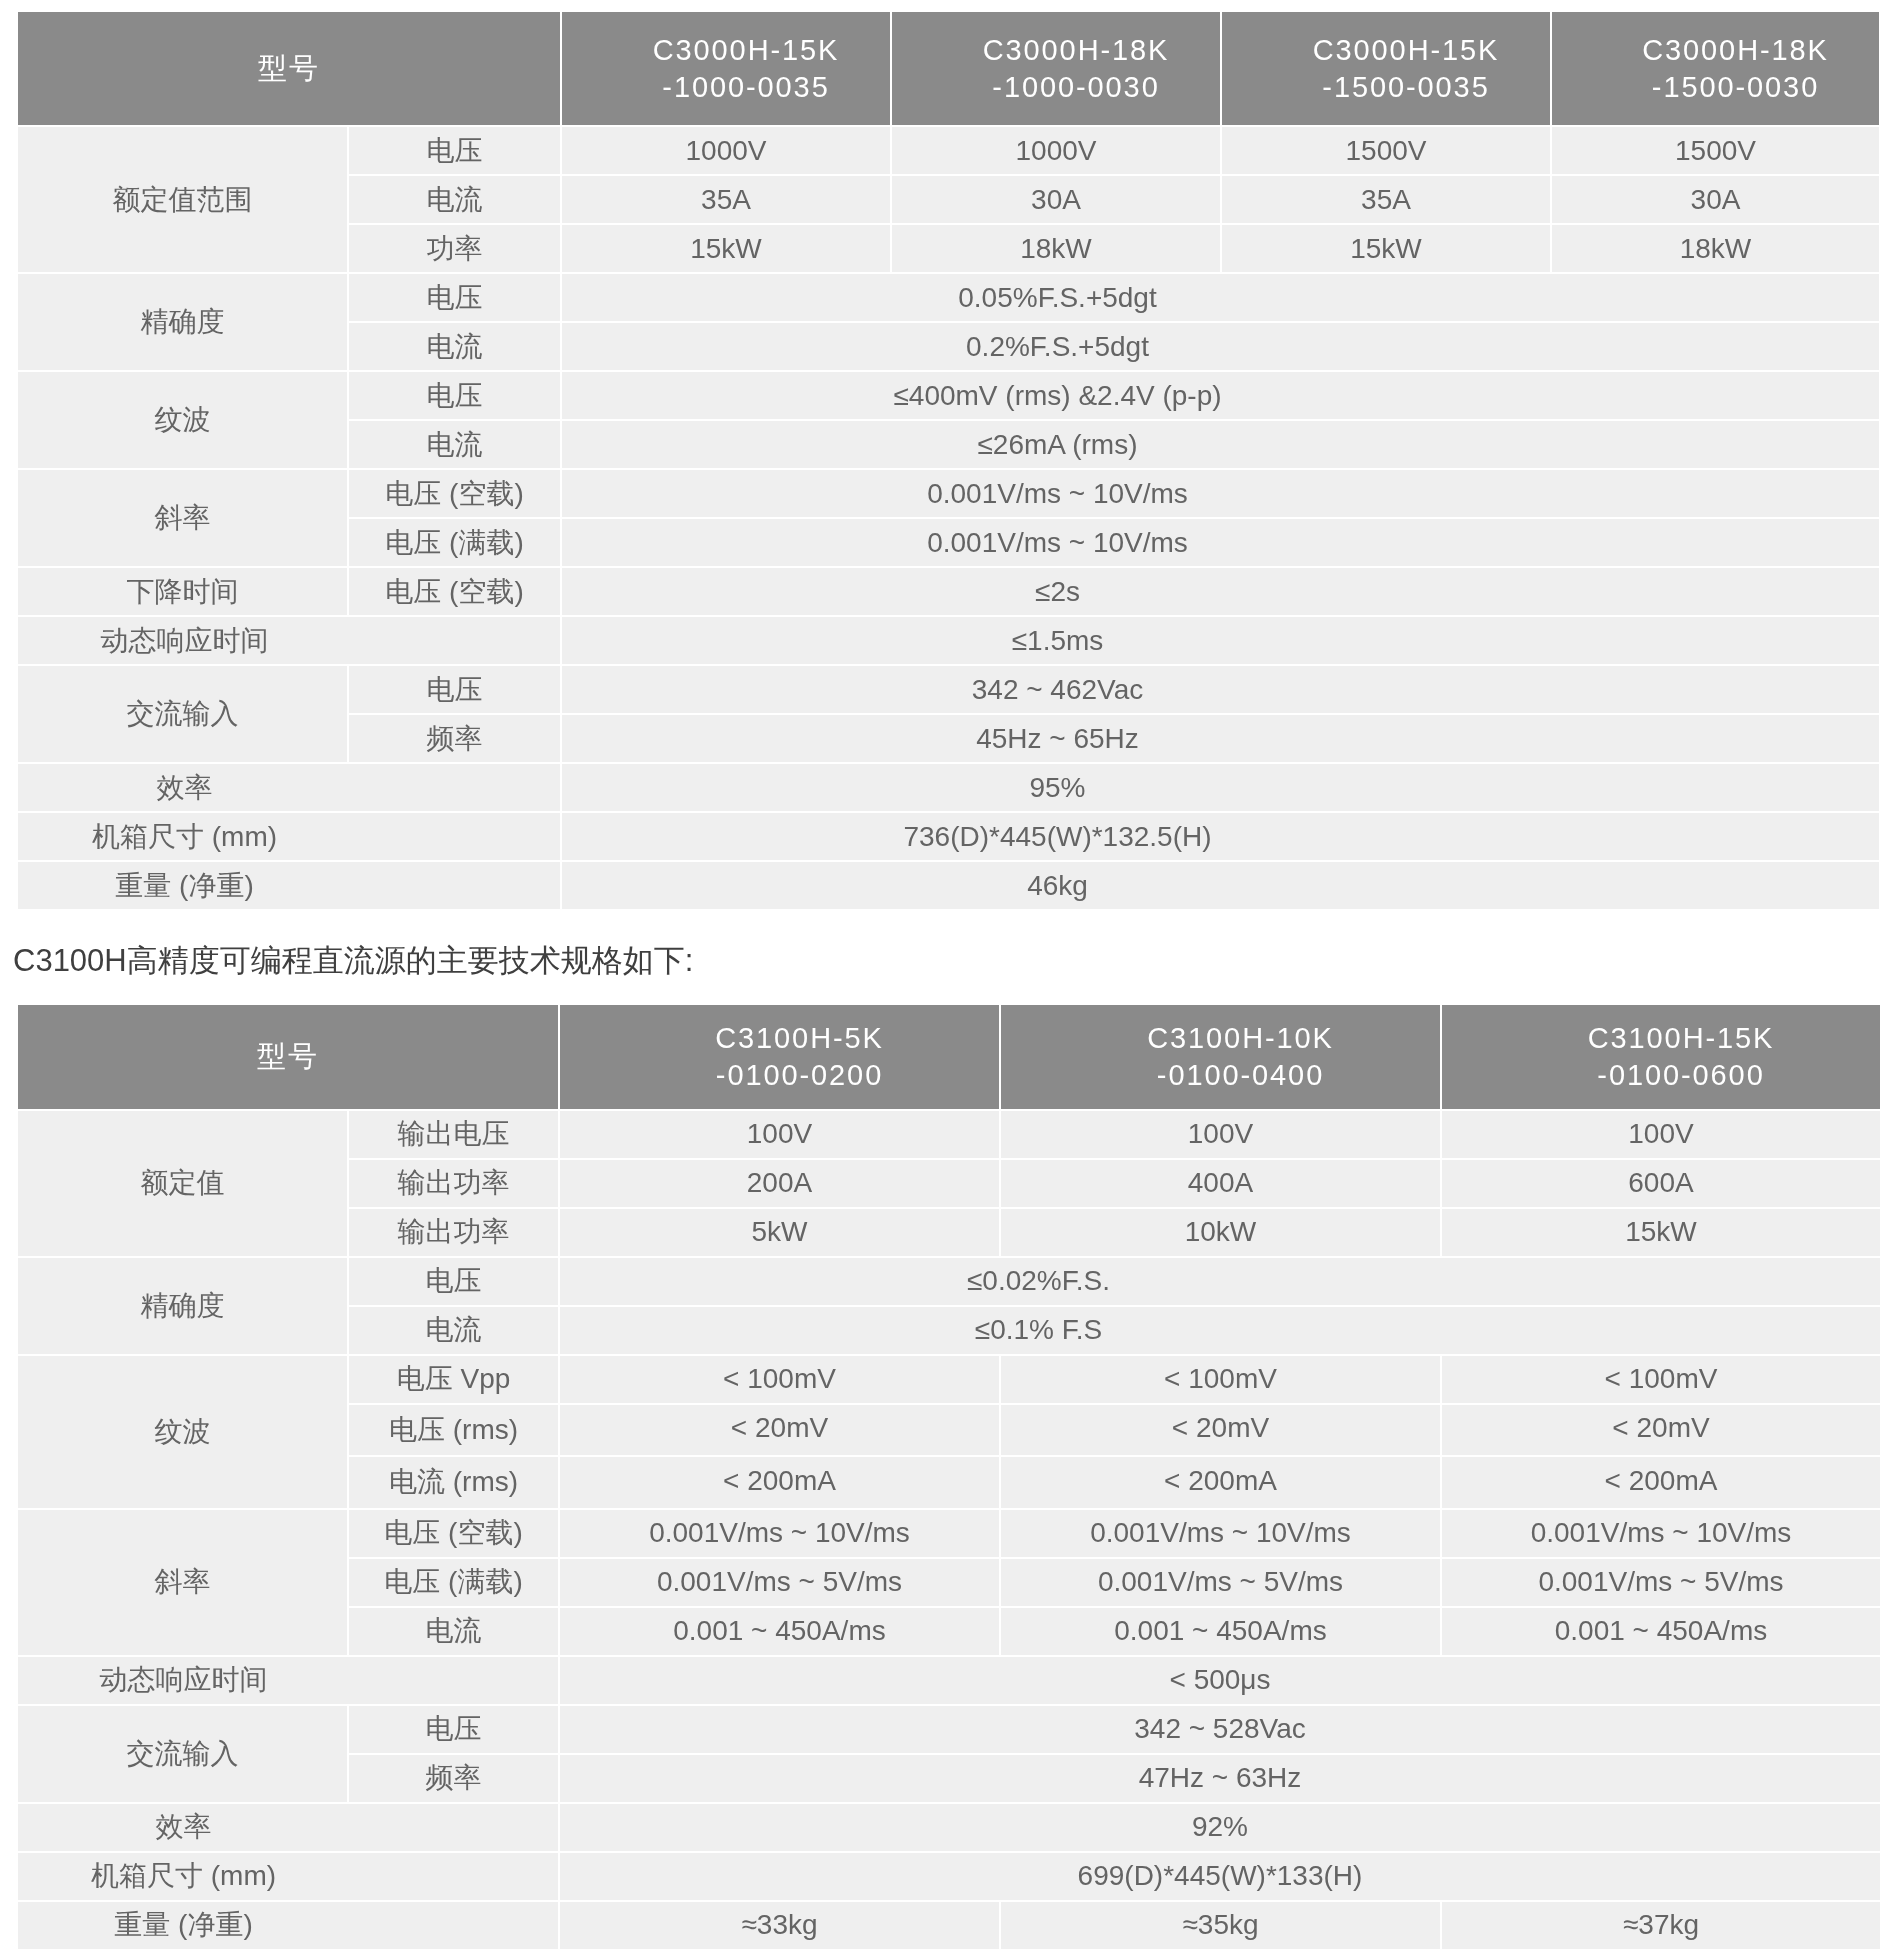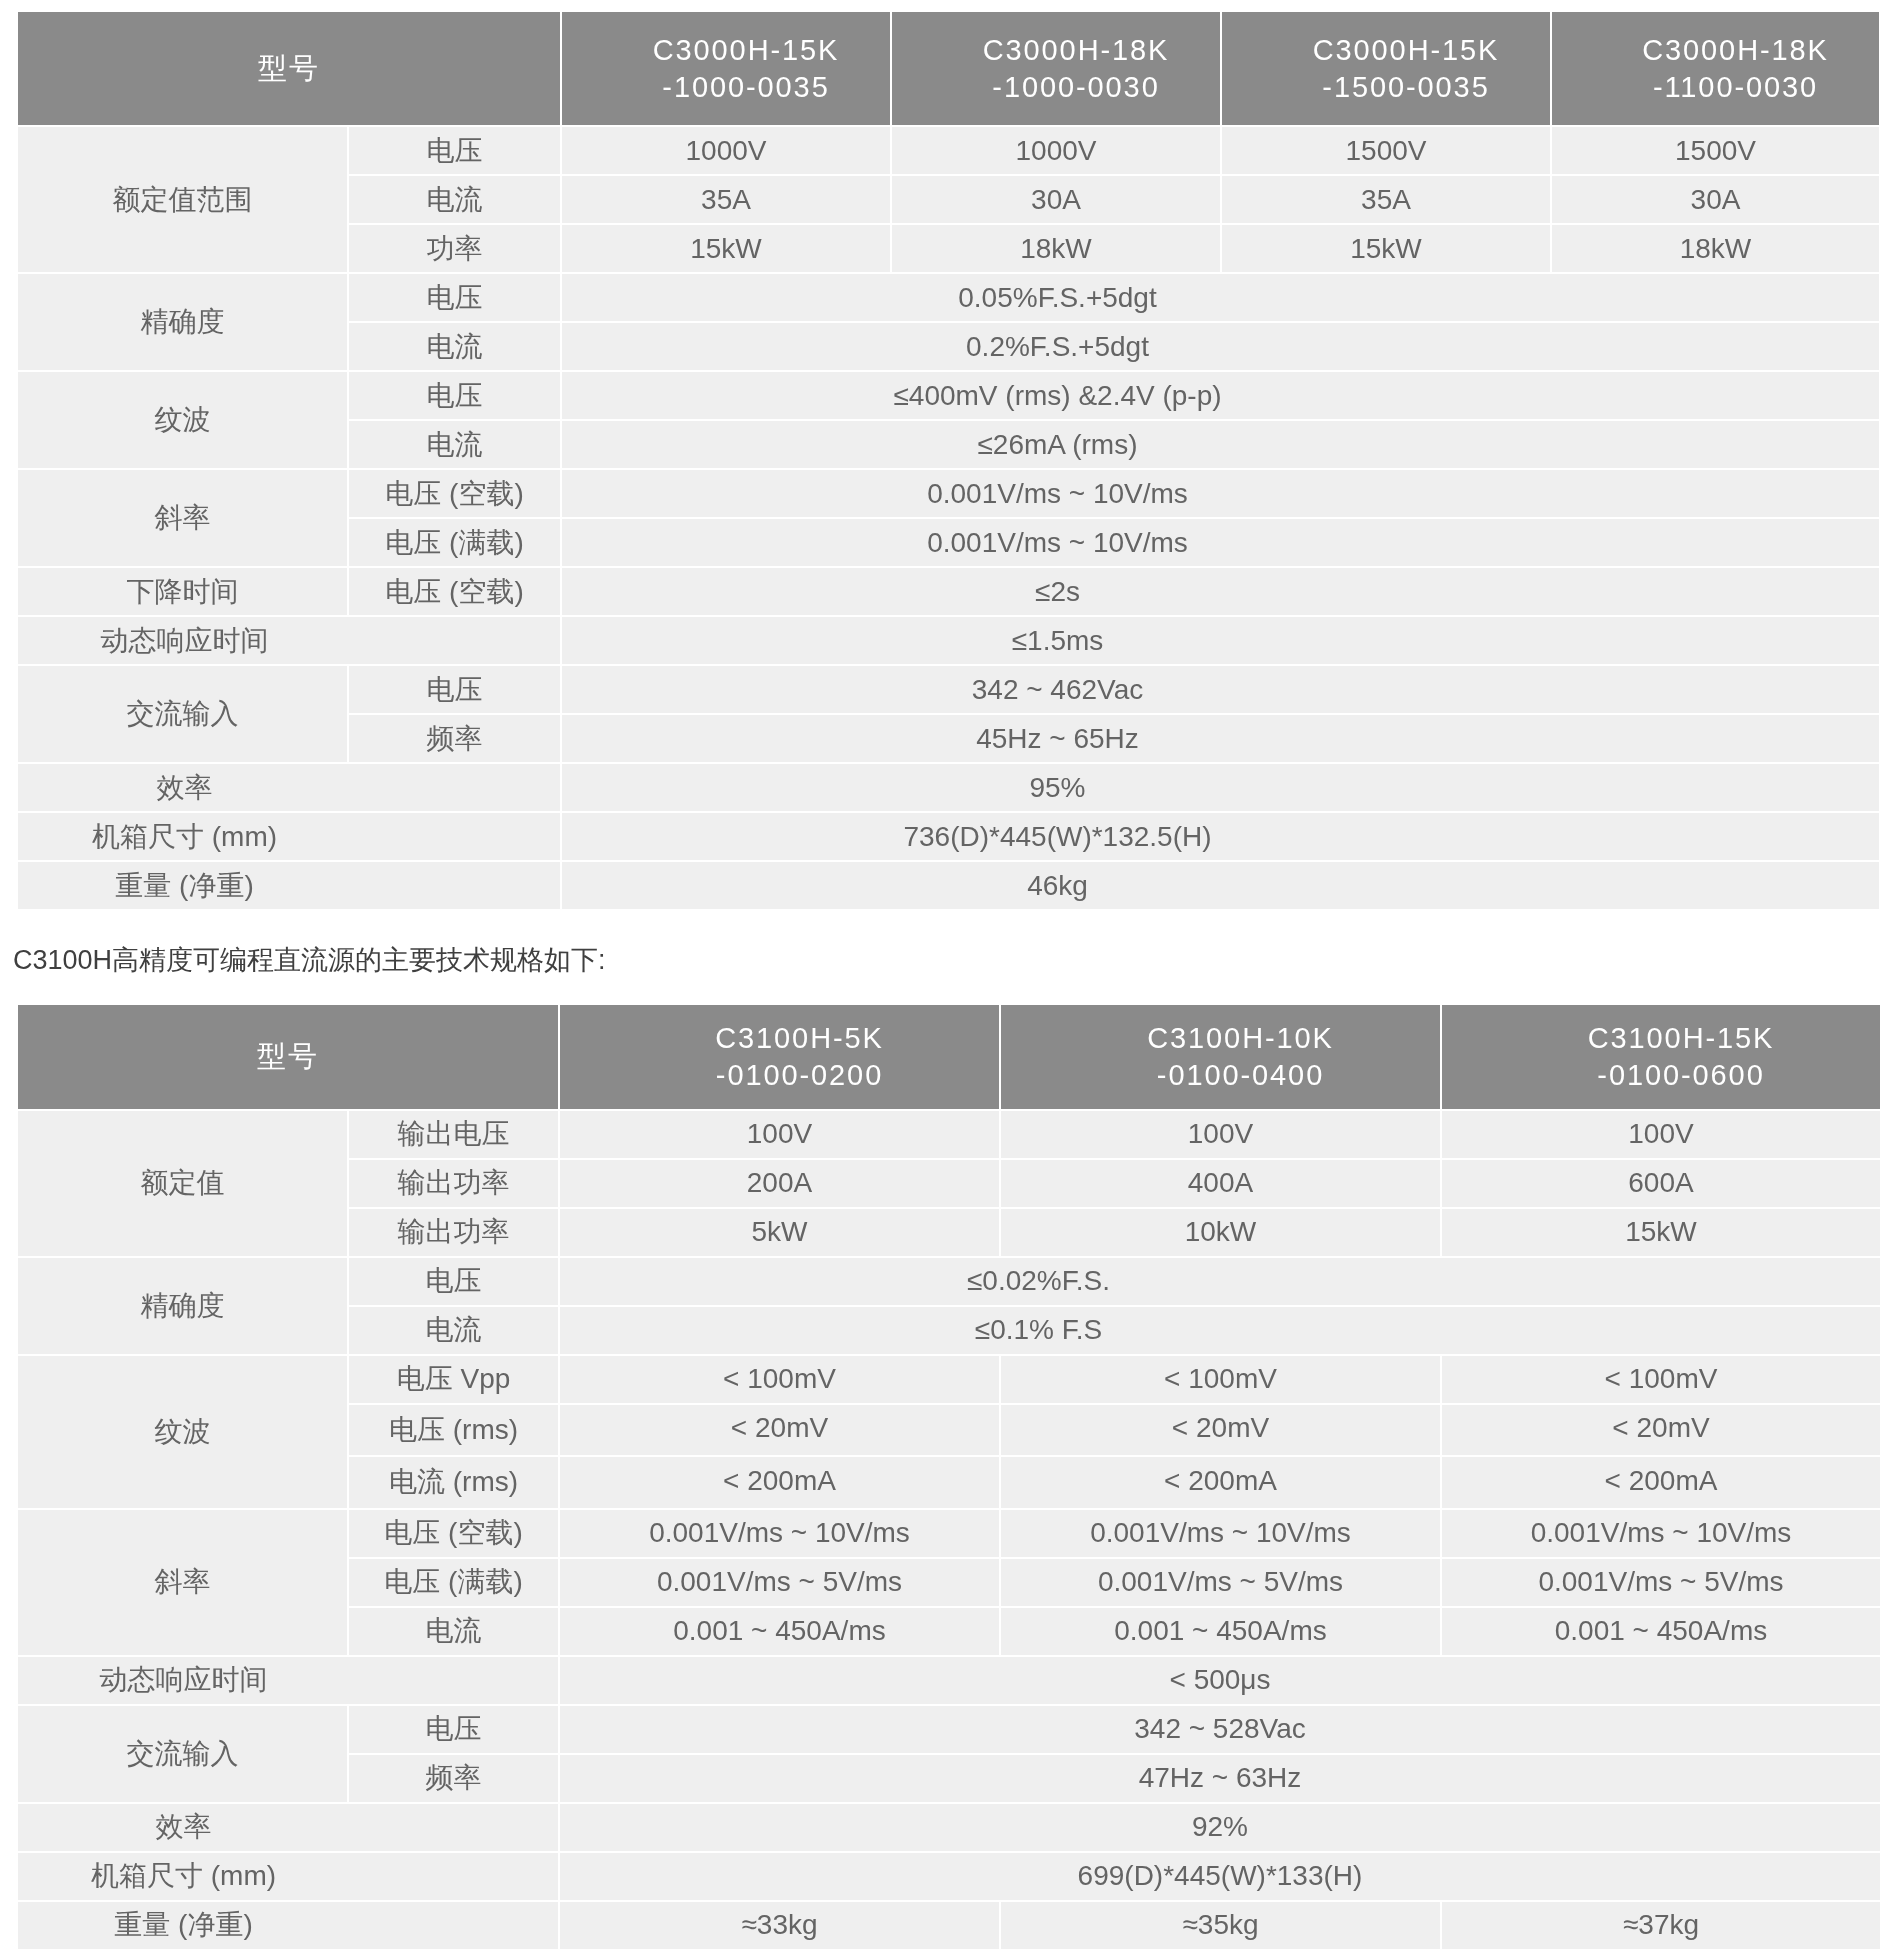--- a/index.html
+++ b/index.html
@@ -29,21 +29,21 @@
   .t2{margin-top:20.4px;}
   
   .m1{padding-right:327px;}
   
   .m2{padding-right:371px;padding-left:8px;}
   
   .lw{padding-right:210px;margin-left:12px;}
   
   .low{vertical-align:bottom;padding-bottom:4.6px;}
   .intro{
-    margin:28px 0 0 13px;font-size:27px;color:#3f3f3f;line-height:43px;
+    margin:28px 0 0 13px;font-size:31px;color:#3f3f3f;line-height:43px;
   }
   .mline{display:block;line-height:37px;padding-left:40px;}
 </style>
 </head>
 <body>
 
 <table class="spec t1">
   <colgroup>
     <col style="width:329px">
       <col style="width:211px">
@@ -62,21 +62,21 @@
     <th>
       <span class="mline">C3000H-18K</span>
       <span class="mline">-1000-0030</span>
     </th>
     <th>
       <span class="mline">C3000H-15K</span>
       <span class="mline">-1500-0035</span>
     </th>
     <th>
       <span class="mline">C3000H-18K</span>
-      <span class="mline">-1100-0030</span>
+      <span class="mline">-1500-0030</span>
     </th>
   </tr>
   <tr>
     <td rowspan="3" class="cat">额定值范围</td>
     <td class="sub">电压</td>
     <td class="val">1000V</td>
     <td class="val">1000V</td>
     <td class="val">1500V</td>
     <td class="val">1500V</td>
   </tr>

